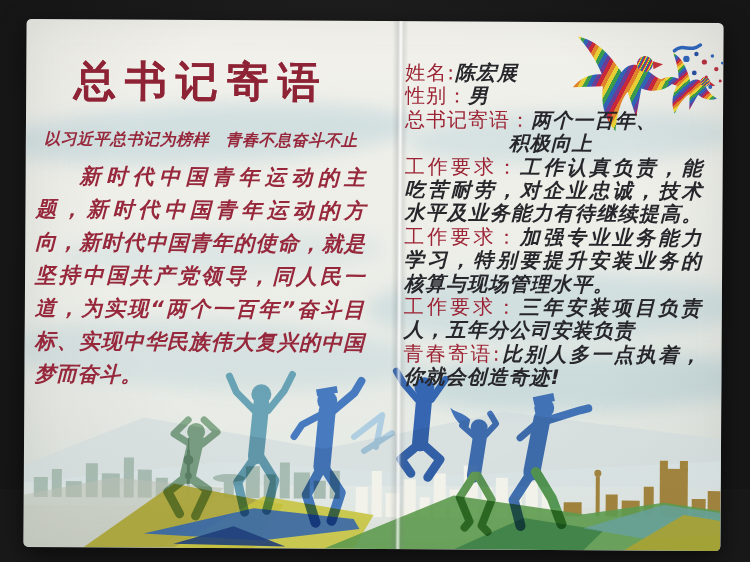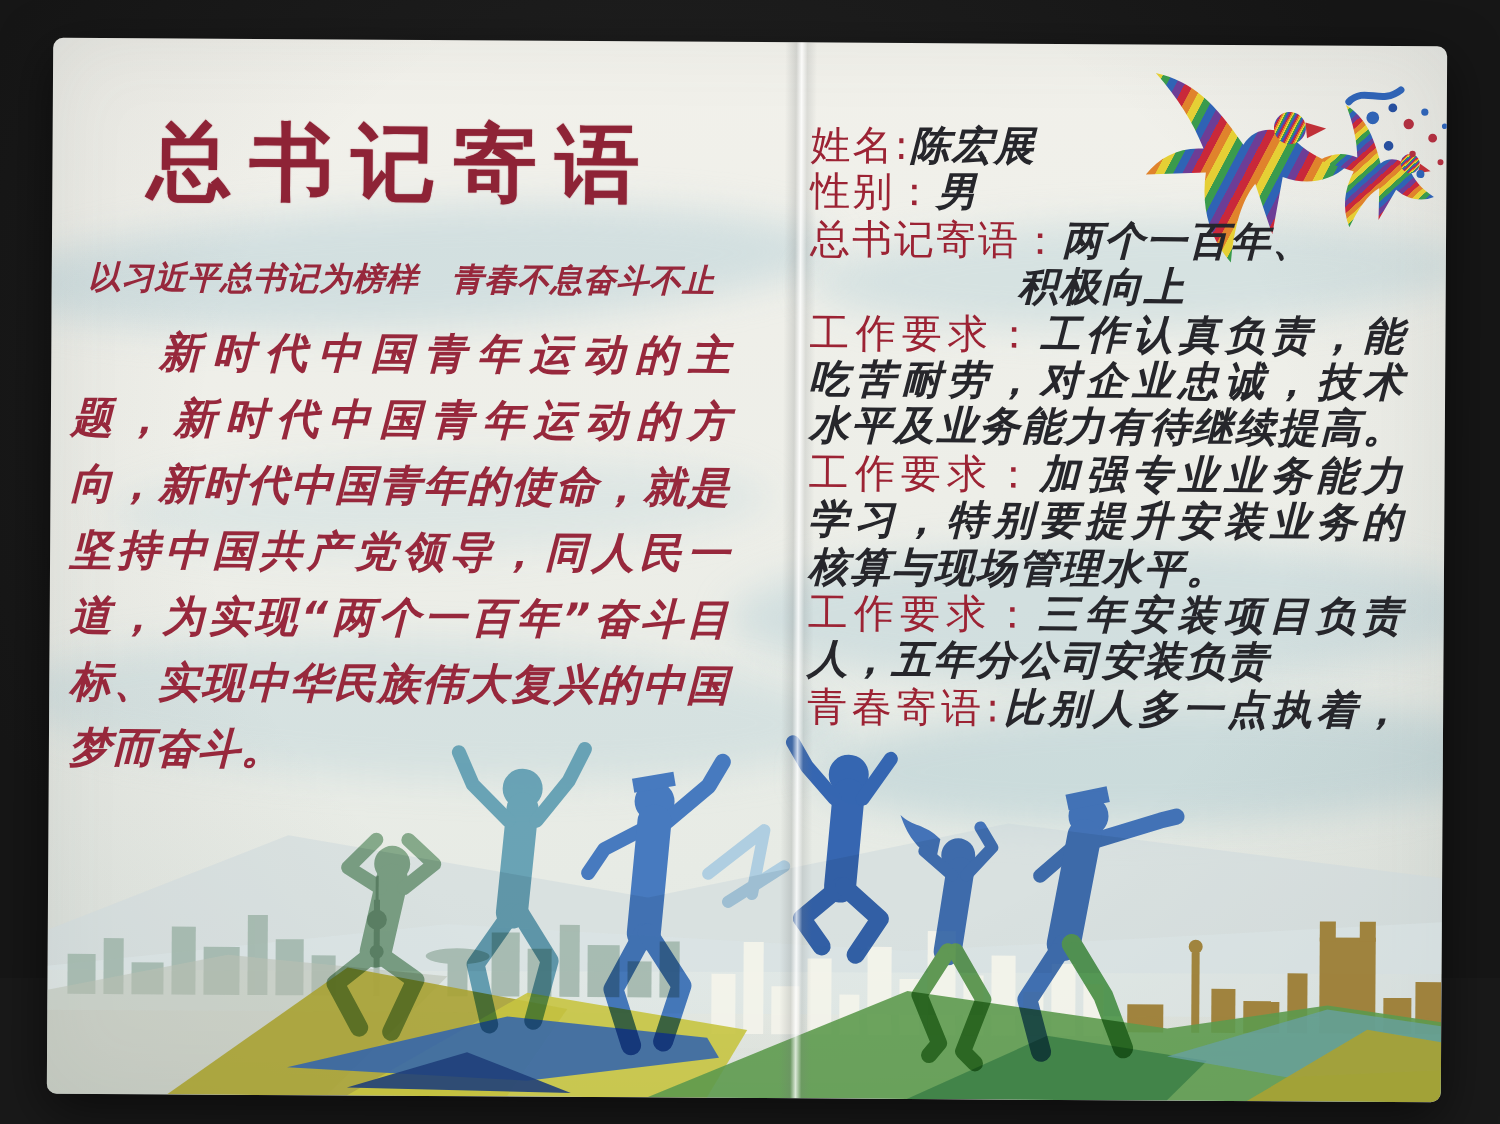--- a/index.html
+++ b/index.html
@@ -286,17 +286,17 @@
       <div class="rl ind"><span class="lbl"></span><span class="val">积极向上</span></div>
       <div class="rl full"><span class="lbl">工作要求：</span><span class="val">工作认真负责，能</span></div>
       <div class="rl full"><span class="lbl"></span><span class="val">吃苦耐劳，对企业忠诚，技术</span></div>
       <div class="rl full"><span class="lbl"></span><span class="val">水平及业务能力有待继续提高。</span></div>
       <div class="rl full"><span class="lbl">工作要求：</span><span class="val">加强专业业务能力</span></div>
       <div class="rl full"><span class="lbl"></span><span class="val">学习，特别要提升安装业务的</span></div>
       <div class="rl"><span class="lbl"></span><span class="val">核算与现场管理水平。</span></div>
       <div class="rl full"><span class="lbl">工作要求：</span><span class="val">三年安装项目负责</span></div>
       <div class="rl"><span class="lbl"></span><span class="val">人，五年分公司安装负责</span></div>
       <div class="rl full"><span class="lbl">青春寄语:</span><span class="val">比别人多一点执着，</span></div>
-      <div class="rl"><span class="lbl"></span></div>
+      <div class="rl"><span class="lbl"></span><span class="val">你就会创造奇迹!</span></div>
     </div>
 
   </div>
 </div>
 
 </body></html>

